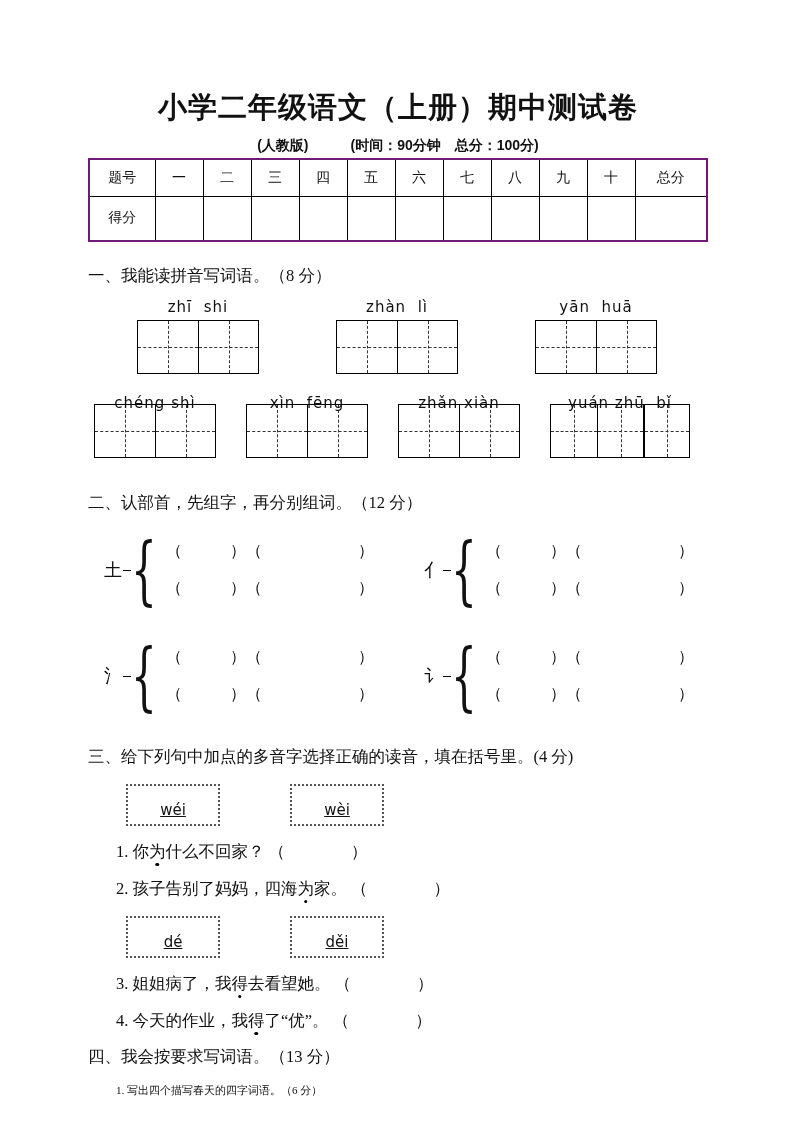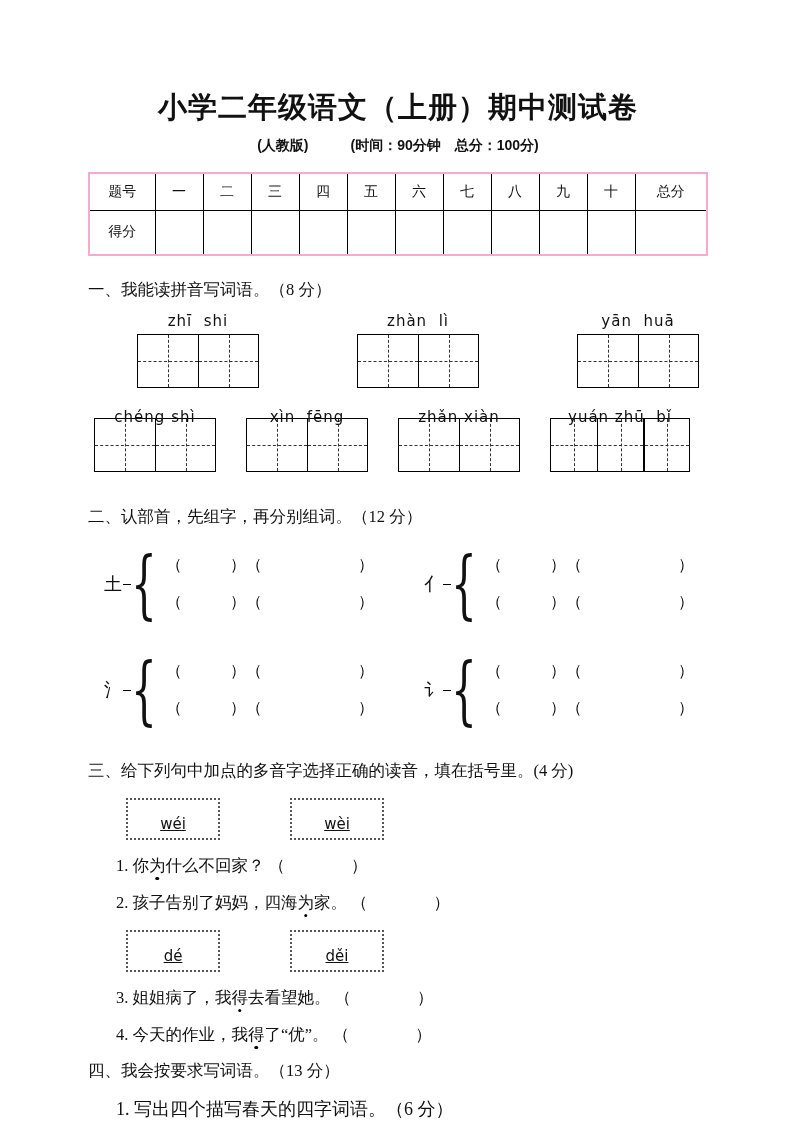--- a/index.html
+++ b/index.html
@@ -15,40 +15,40 @@
     text-align:center; font-size:29px; font-weight:bold; letter-spacing:1px;
     font-family:"Liberation Sans","DejaVu Sans",sans-serif;
   }
   .subtitle {
     margin-top:9px; display:flex; justify-content:center; gap:42px;
     font-size:14px; font-weight:bold;
     font-family:"Liberation Sans","DejaVu Sans",sans-serif;
   }
 
   
-  table.score { width:100%; margin-top:17px; border-collapse:collapse; border:2px solid #f9a8d4; }
+  table.score { width:100%; margin-top:3px; border-collapse:collapse; border:2px solid #701a75; }
   table.score th, table.score td {
     border:1px solid #000; text-align:center; font-weight:normal; font-size:14px;
   }
   table.score tr:first-child th { height:37px; }
   table.score tr:last-child th, table.score tr:last-child td { height:45px; }
   table.score th:first-child { width:66px; }
   table.score th:last-child { width:72px; }
 
   
   .sec-heading { font-size:16.5px; }
   .s1-head { margin-top:23px; }
   .s2-head { margin-top:34px; }
   .s3-head { margin-top:28px; }
   .s4-head { margin-top:14px; }
 
   
   .pinyin-row { display:flex; margin-left:6px; }
   .row1 { margin-top:11px; }
-  .row1 .word-block { margin-right:55px;padding-left:43px; }
+  .row1 .word-block { margin-right:34px;padding-left:43px; }
   .row2 { margin-top:20px; }
   .row2 .word-block { margin-right:30px; }
   .word-block { display:flex; flex-direction:column; }
   .pinyin {
     height:22px; font-size:15px; letter-spacing:1px; white-space:pre; text-align:center;
     font-family:"DejaVu Sans","Liberation Sans",sans-serif;
   }
   .word-block.overlap .pinyin { margin-bottom:-12px; position:relative; z-index:2; }
   .row1 .word-block.overlap .grid { margin-top:-8px; }
   .grid { display:flex; border:1.5px solid #000; align-self:center; background:#fff0; }
@@ -92,21 +92,21 @@
   }
   .sentence { margin:15px 0 0 28px; font-size:16.5px; }
   .sentence .num { margin-right:4px; font-family:"Liberation Serif",serif; }
   .dot-char { position:relative; }
   .dot-char::after {
     content:""; position:absolute; left:50%; bottom:-5px; width:3.5px; height:3.5px;
     border-radius:50%; background:#000; transform:translateX(-50%);
   }
 
   
-  .subitem { margin:15px 0 16px 28px; font-size:18px; }
+  .subitem { margin:15px 0 16px 28px; font-size:11px; }
 </style>
 </head>
 <body>
 
 <div class="page">
 
   <div class="title">小学二年级语文（上册）期中测试卷</div>
   <div class="subtitle">
     <span>(人教版)</span>
     <span>(时间：90分钟　总分：100分)</span>

